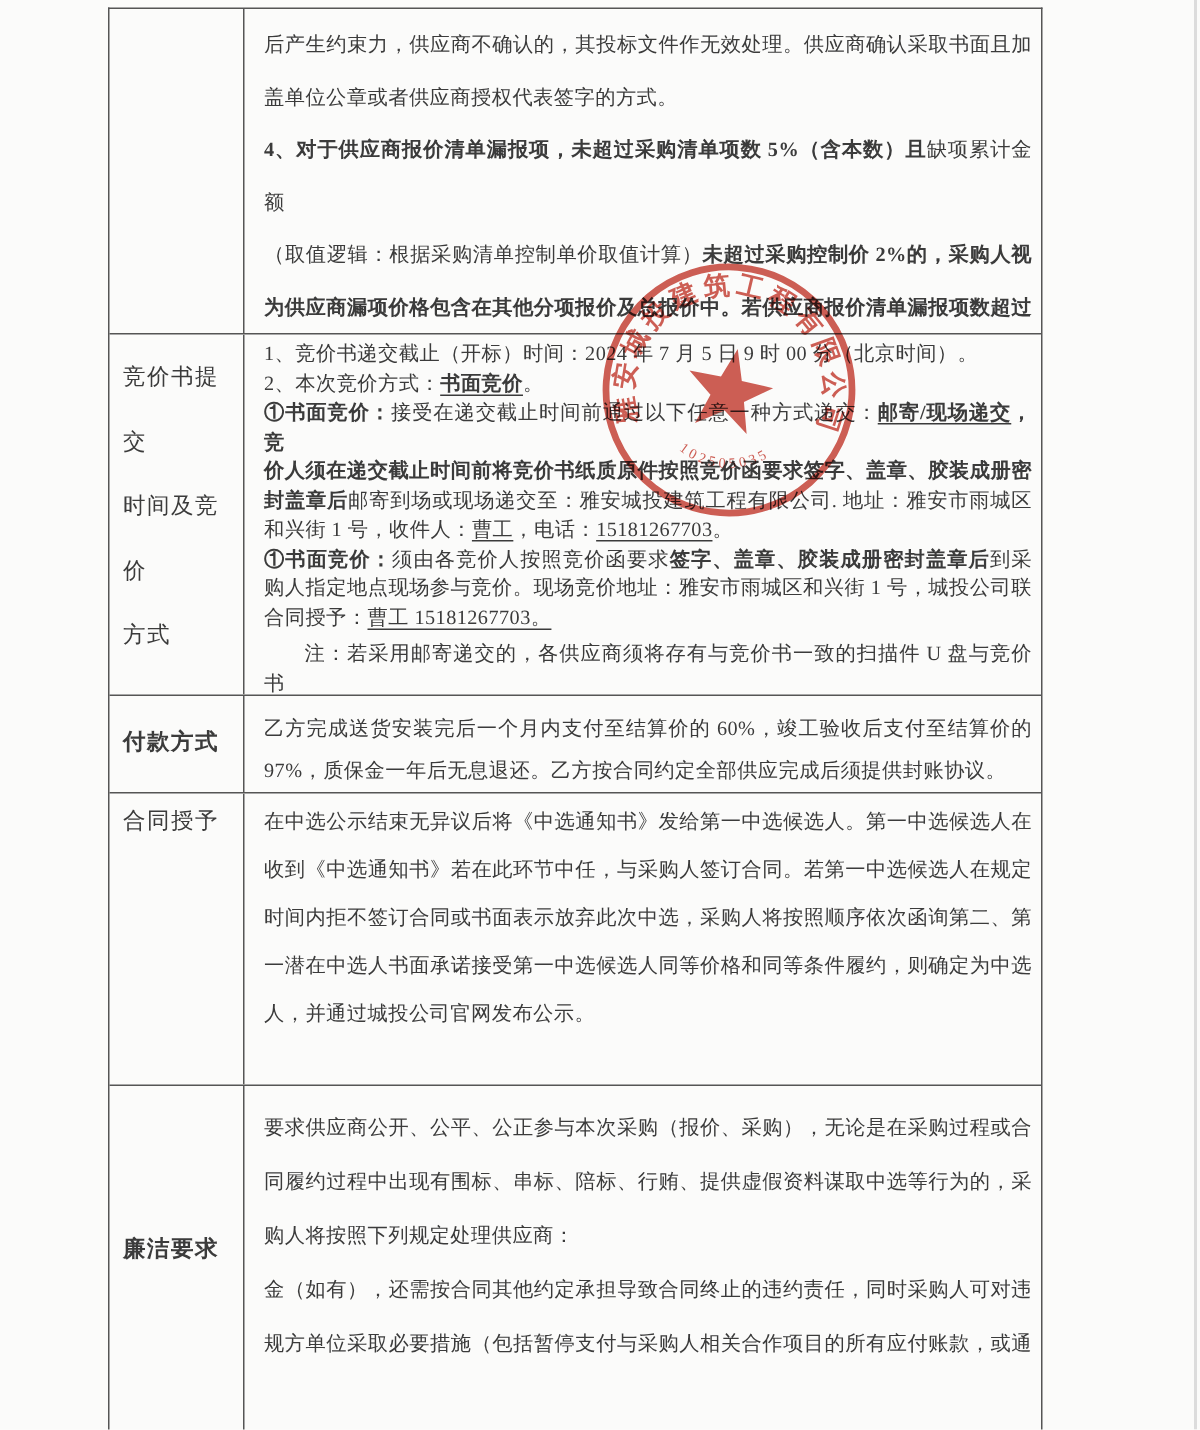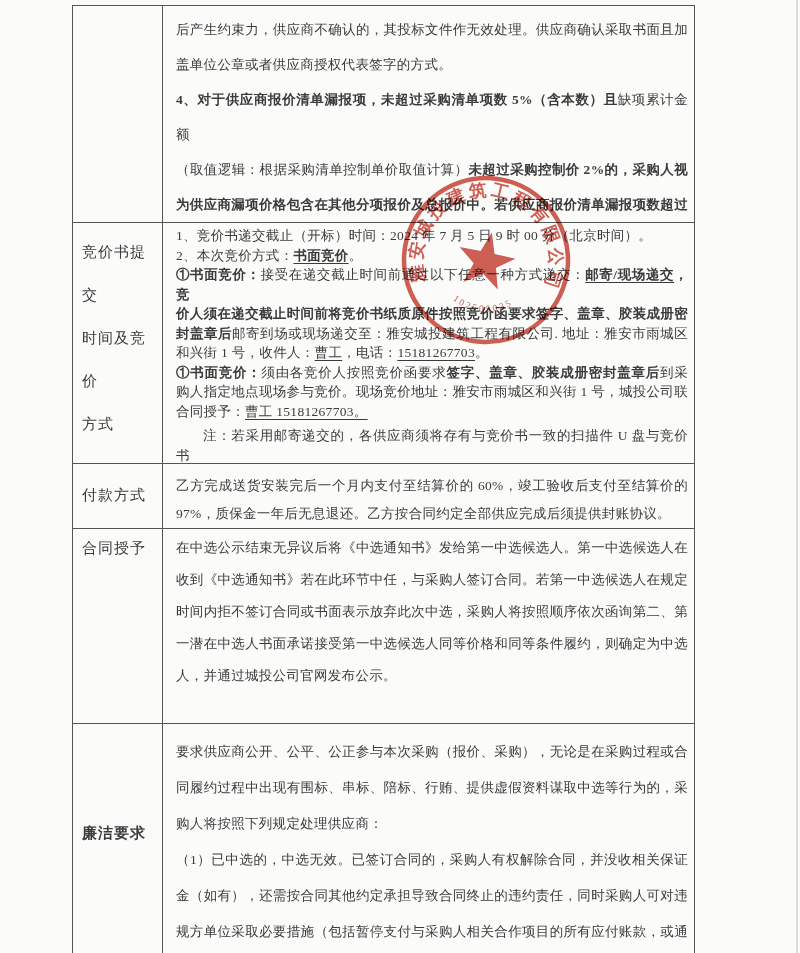--- a/index.html
+++ b/index.html
@@ -37,21 +37,21 @@
   .line span.b{font-weight:bold;}
   .line span.u{text-decoration:underline;text-underline-offset:3px;}
 
   .r0{height:217px}
   .r0 .cell-content{padding-top:6px;font-size:13.5px;line-height:35px;font-family:Liberation Serif, serif;}
   .r1{height:241px}
   .r1 .cell-content{padding-top:3px;font-size:13.5px;line-height:19.5px;}
   .r1 .cell-label{padding-top:8px;line-height:43px;}
   .r2{height:65px}
   .r2 .cell-content{padding-top:8px;font-size:13.5px;line-height:28px;}
-  .r2 .cell-label{padding-top:20px;font-weight:normal;}
+  .r2 .cell-label{padding-top:20px;font-weight:bold;}
   .r3{height:195px}
   .r3 .cell-content{padding-top:3px;font-size:13.5px;line-height:32px;}
   .r3 .cell-label{padding-top:8px;font-weight:normal;}
   .r4{height:234px}
   .r4 .cell-content{padding-top:10px;font-size:13.5px;line-height:36px;}
   .r4 .cell-label{padding-top:98px;font-weight:bold;}
 
   .seal{
     position:absolute;left:398px;top:172px;width:176px;height:176px;
     opacity:0.82;mix-blend-mode:multiply;pointer-events:none;
@@ -115,21 +115,20 @@
         <div class="line end"><span class="">人，并通过城投公司官网发布公示。</span></div>
       </div>
   </section>
 
   <section class="t-row r4">
     <div class="cell-label">廉洁要求</div>
     <div class="cell-content">
         <div class="line"><span class="">要求供应商公开、公平、公正参与本次采购（报价、采购），无论是在采购过程或合</span></div>
         <div class="line"><span class="">同履约过程中出现有围标、串标、陪标、行贿、提供虚假资料谋取中选等行为的，采</span></div>
         <div class="line end"><span class="">购人将按照下列规定处理供应商：</span></div>
-        <div class="line"><span class="">（1）已中选的，中选无效。已签订合同的，采购人有权解除合同，并没收相关保证</span></div>
         <div class="line"><span class="">金（如有），还需按合同其他约定承担导致合同终止的违约责任，同时采购人可对违</span></div>
         <div class="line"><span class="">规方单位采取必要措施（包括暂停支付与采购人相关合作项目的所有应付账款，或通</span></div>
       </div>
   </section>
 
 </div>
 
 <svg class="seal" viewBox="0 0 176 176" xmlns="http://www.w3.org/2000/svg">
   <defs>
     <path id="sealArc" d="M 27.9,109.9 A 64,64 0 1 1 148.1,109.9" fill="none"></path>

